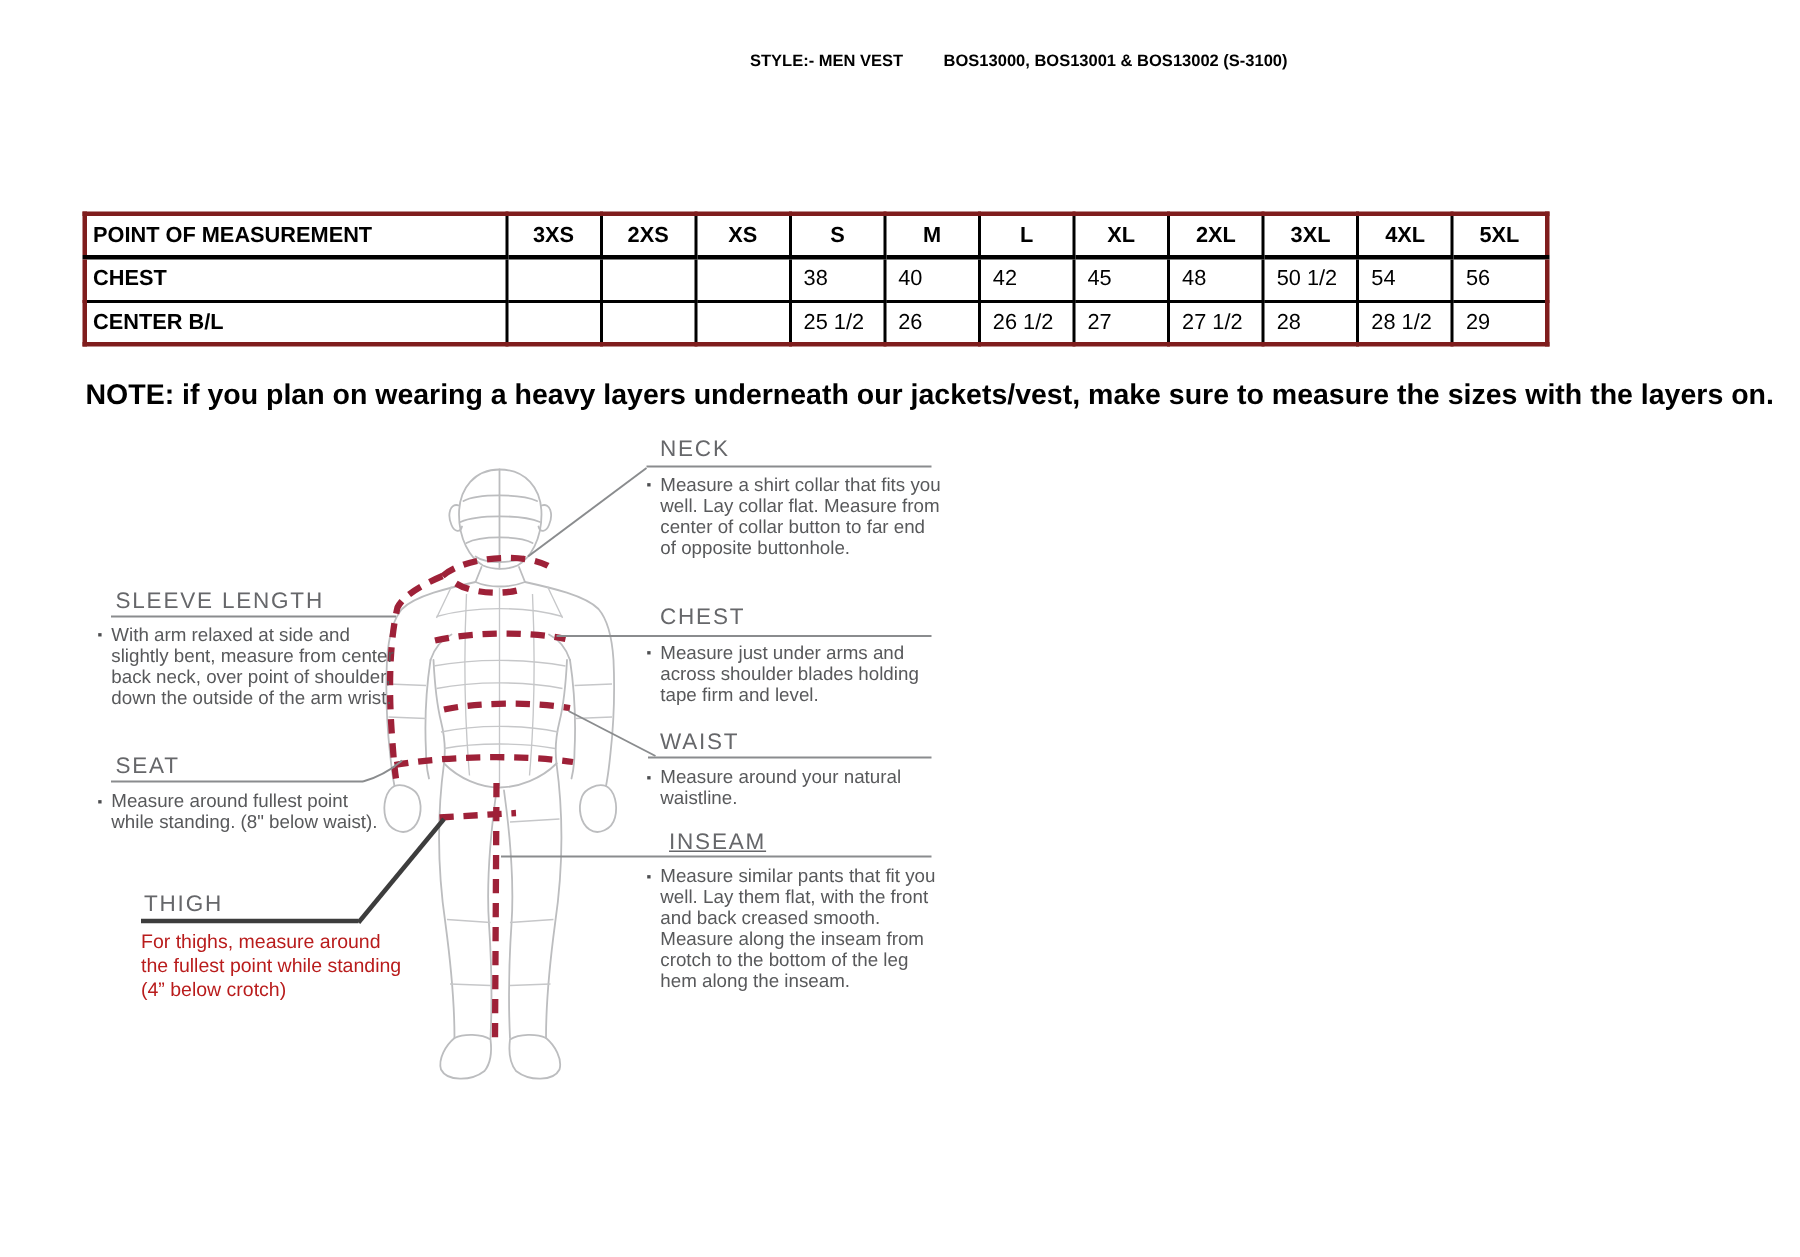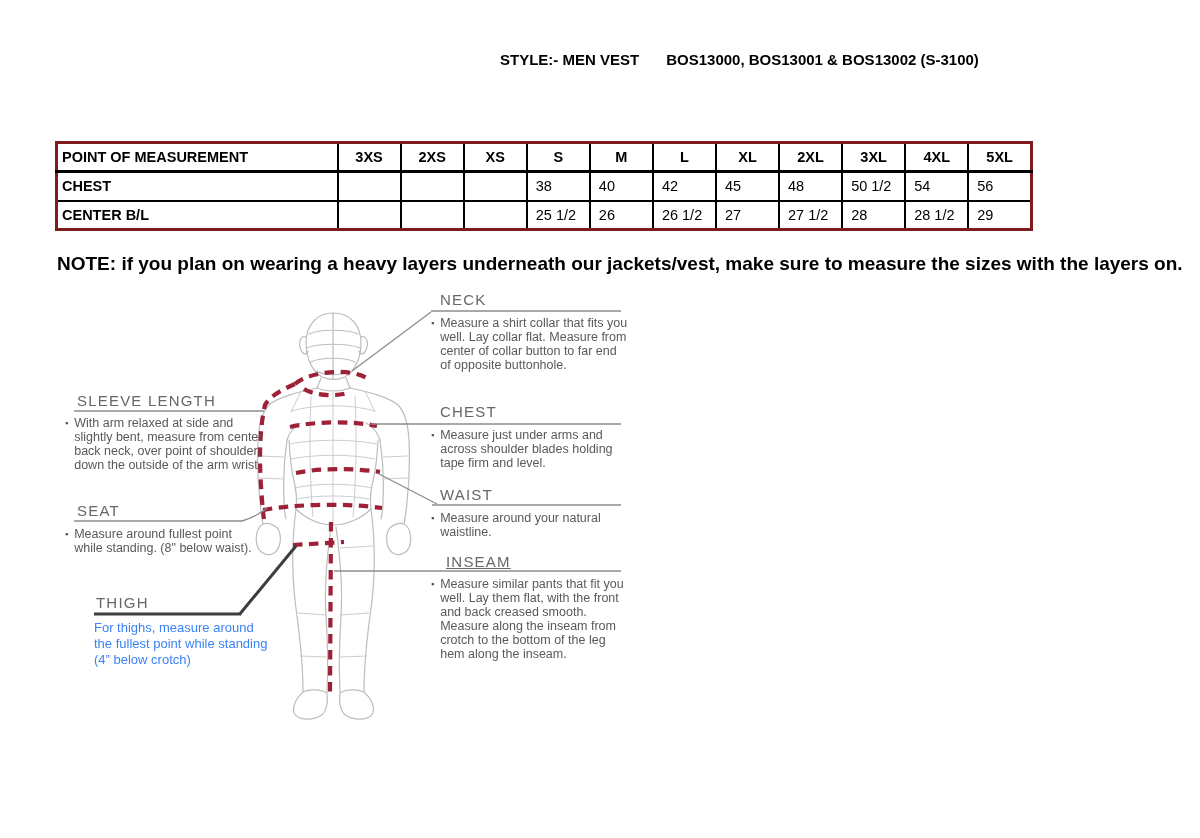--- a/index.html
+++ b/index.html
@@ -2,22 +2,22 @@
 <html><head>
 <meta charset="utf-8">
 <style>
   html,body { margin:0; padding:0; background:#ffffff; }
   .page {
     position:relative; width:1200px; height:838px; background:#ffffff;
     font-family:"Liberation Sans", sans-serif; overflow:hidden;
   }
   
   .title {
-    position:absolute; left:500px; top:51px;
-    font-size:15px; font-weight:bold; color:#000; white-space:nowrap;
+    position:absolute; left:500px; top:35px;
+    font-size:11px; font-weight:bold; color:#000; white-space:nowrap;
   }
   .title .gap { display:inline-block; width:27px; }
   
   table.size {
     position:absolute; left:55px; top:141px; width:978px;
     border-collapse:collapse; table-layout:fixed;
     border:3px solid #7f1d1d;
   }
   table.size th, table.size td { border:2px solid #000; overflow:hidden; white-space:nowrap; }
   table.size thead th { border-bottom:3px solid #000; height:24px; font-size:14.5px; font-weight:bold; text-align:center; }
@@ -36,21 +36,21 @@
   .mhead {
     position:absolute; z-index:2;
     font-size:15px; letter-spacing:1.2px; color:#66676a; white-space:nowrap;
   }
   .desc {
     position:absolute; z-index:2; display:flex; gap:6px;
     font-size:12.5px; line-height:14px; color:#58595b;
   }
   .desc .bullet { font-size:9px; line-height:14px; color:#4d4e50; flex:0 0 auto; }
   .desc .dtext { flex:1 1 auto; }
-  .desc.plain { font-size:13px; line-height:16px; color:#3b82f6; }
+  .desc.plain { font-size:13px; line-height:16px; color:#b91c1c; }
 </style>
 </head>
 <body>
 
 <div class="page">
 
   <div class="title"><span>STYLE:- MEN VEST</span><span class="gap"></span><span>BOS13000, BOS13001 &amp; BOS13002 (S-3100)</span></div>
 
   <table class="size">
     <colgroup>

